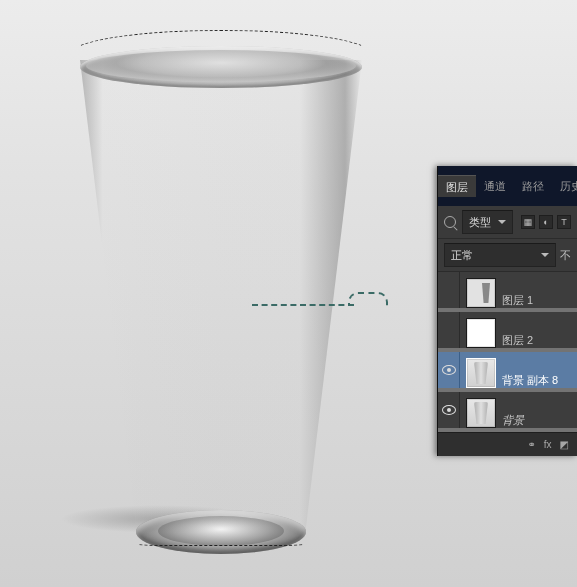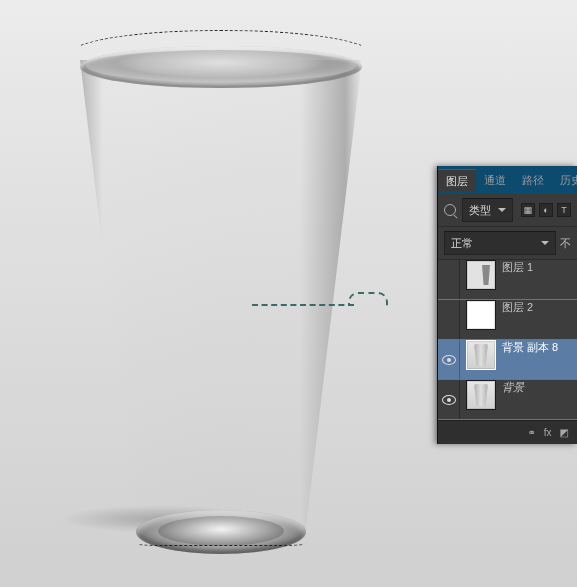--- a/index.html
+++ b/index.html
@@ -132,22 +132,22 @@
     right: 0; top: 166px;
     width: 140px;
     background: #3a3a3a;
     color: #c8c8c8;
     font-size: 11px;
     box-shadow: -2px 0 6px rgba(0,0,0,0.5);
     border-left: 1px solid #111;
   }
   .panel-tabs {
     display: flex;
-    background: #0c4a6e;
-    height: 28px;
+    background: #0f172a;
+    height: 40px;
     align-items: center;
   }
   .panel-tab {
     padding: 0 8px;
     height: 22px;
     line-height: 22px;
     color: #9a9a9a;
     cursor: default;
     white-space: nowrap;
   }
@@ -222,24 +222,24 @@
     width: 14px; height: 14px;
     display: inline-flex; align-items: center; justify-content: center;
     background: #333; border: 1px solid #222;
     font-size: 9px; color: #ccc;
   }
   .layers {
     background: #3d3d3d;
   }
   .layer {
     display: flex;
-    align-items: flex-start;
+    align-items: flex-end;
     height: 40px;
     padding: 0 4px 0 0;
-    border-bottom: 1px solid #737373;
+    border-bottom: 4px solid #737373;
   }
   .layer.selected {
     background: #5b7ca4;
     color: #fff;
   }
   .eye-col {
     width: 22px;
     height: 100%;
     display: flex;
     align-items: center;

